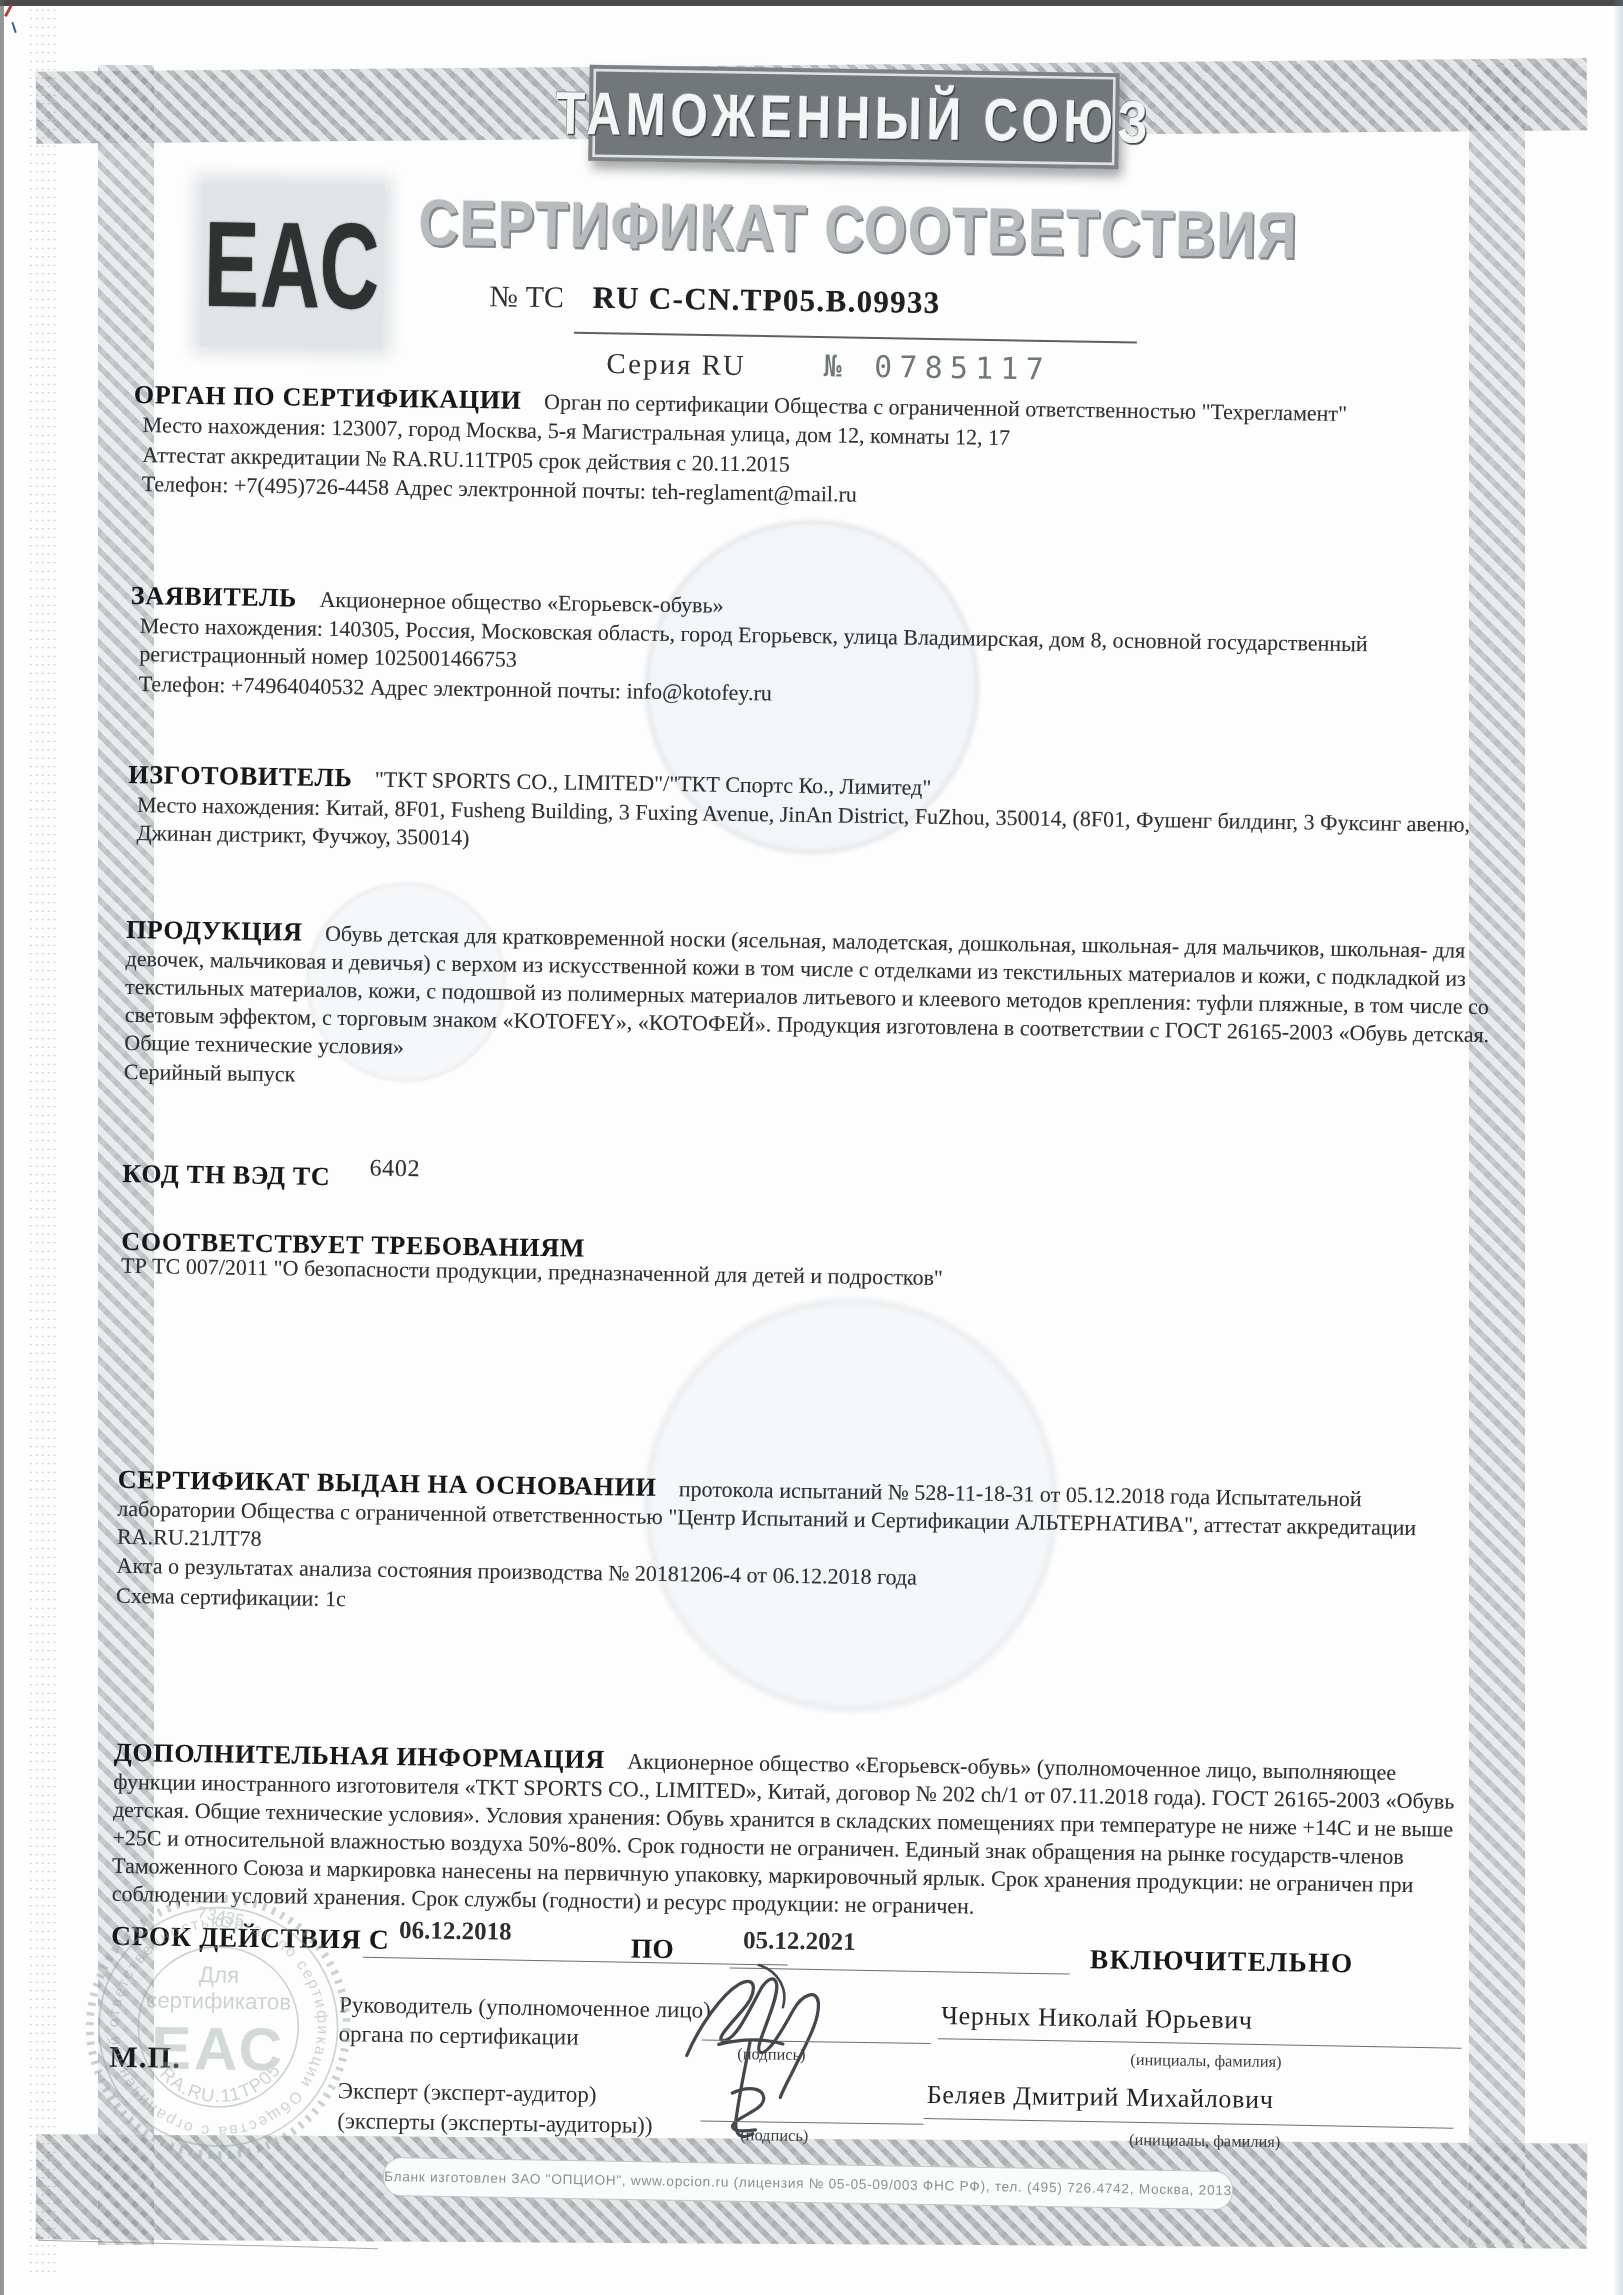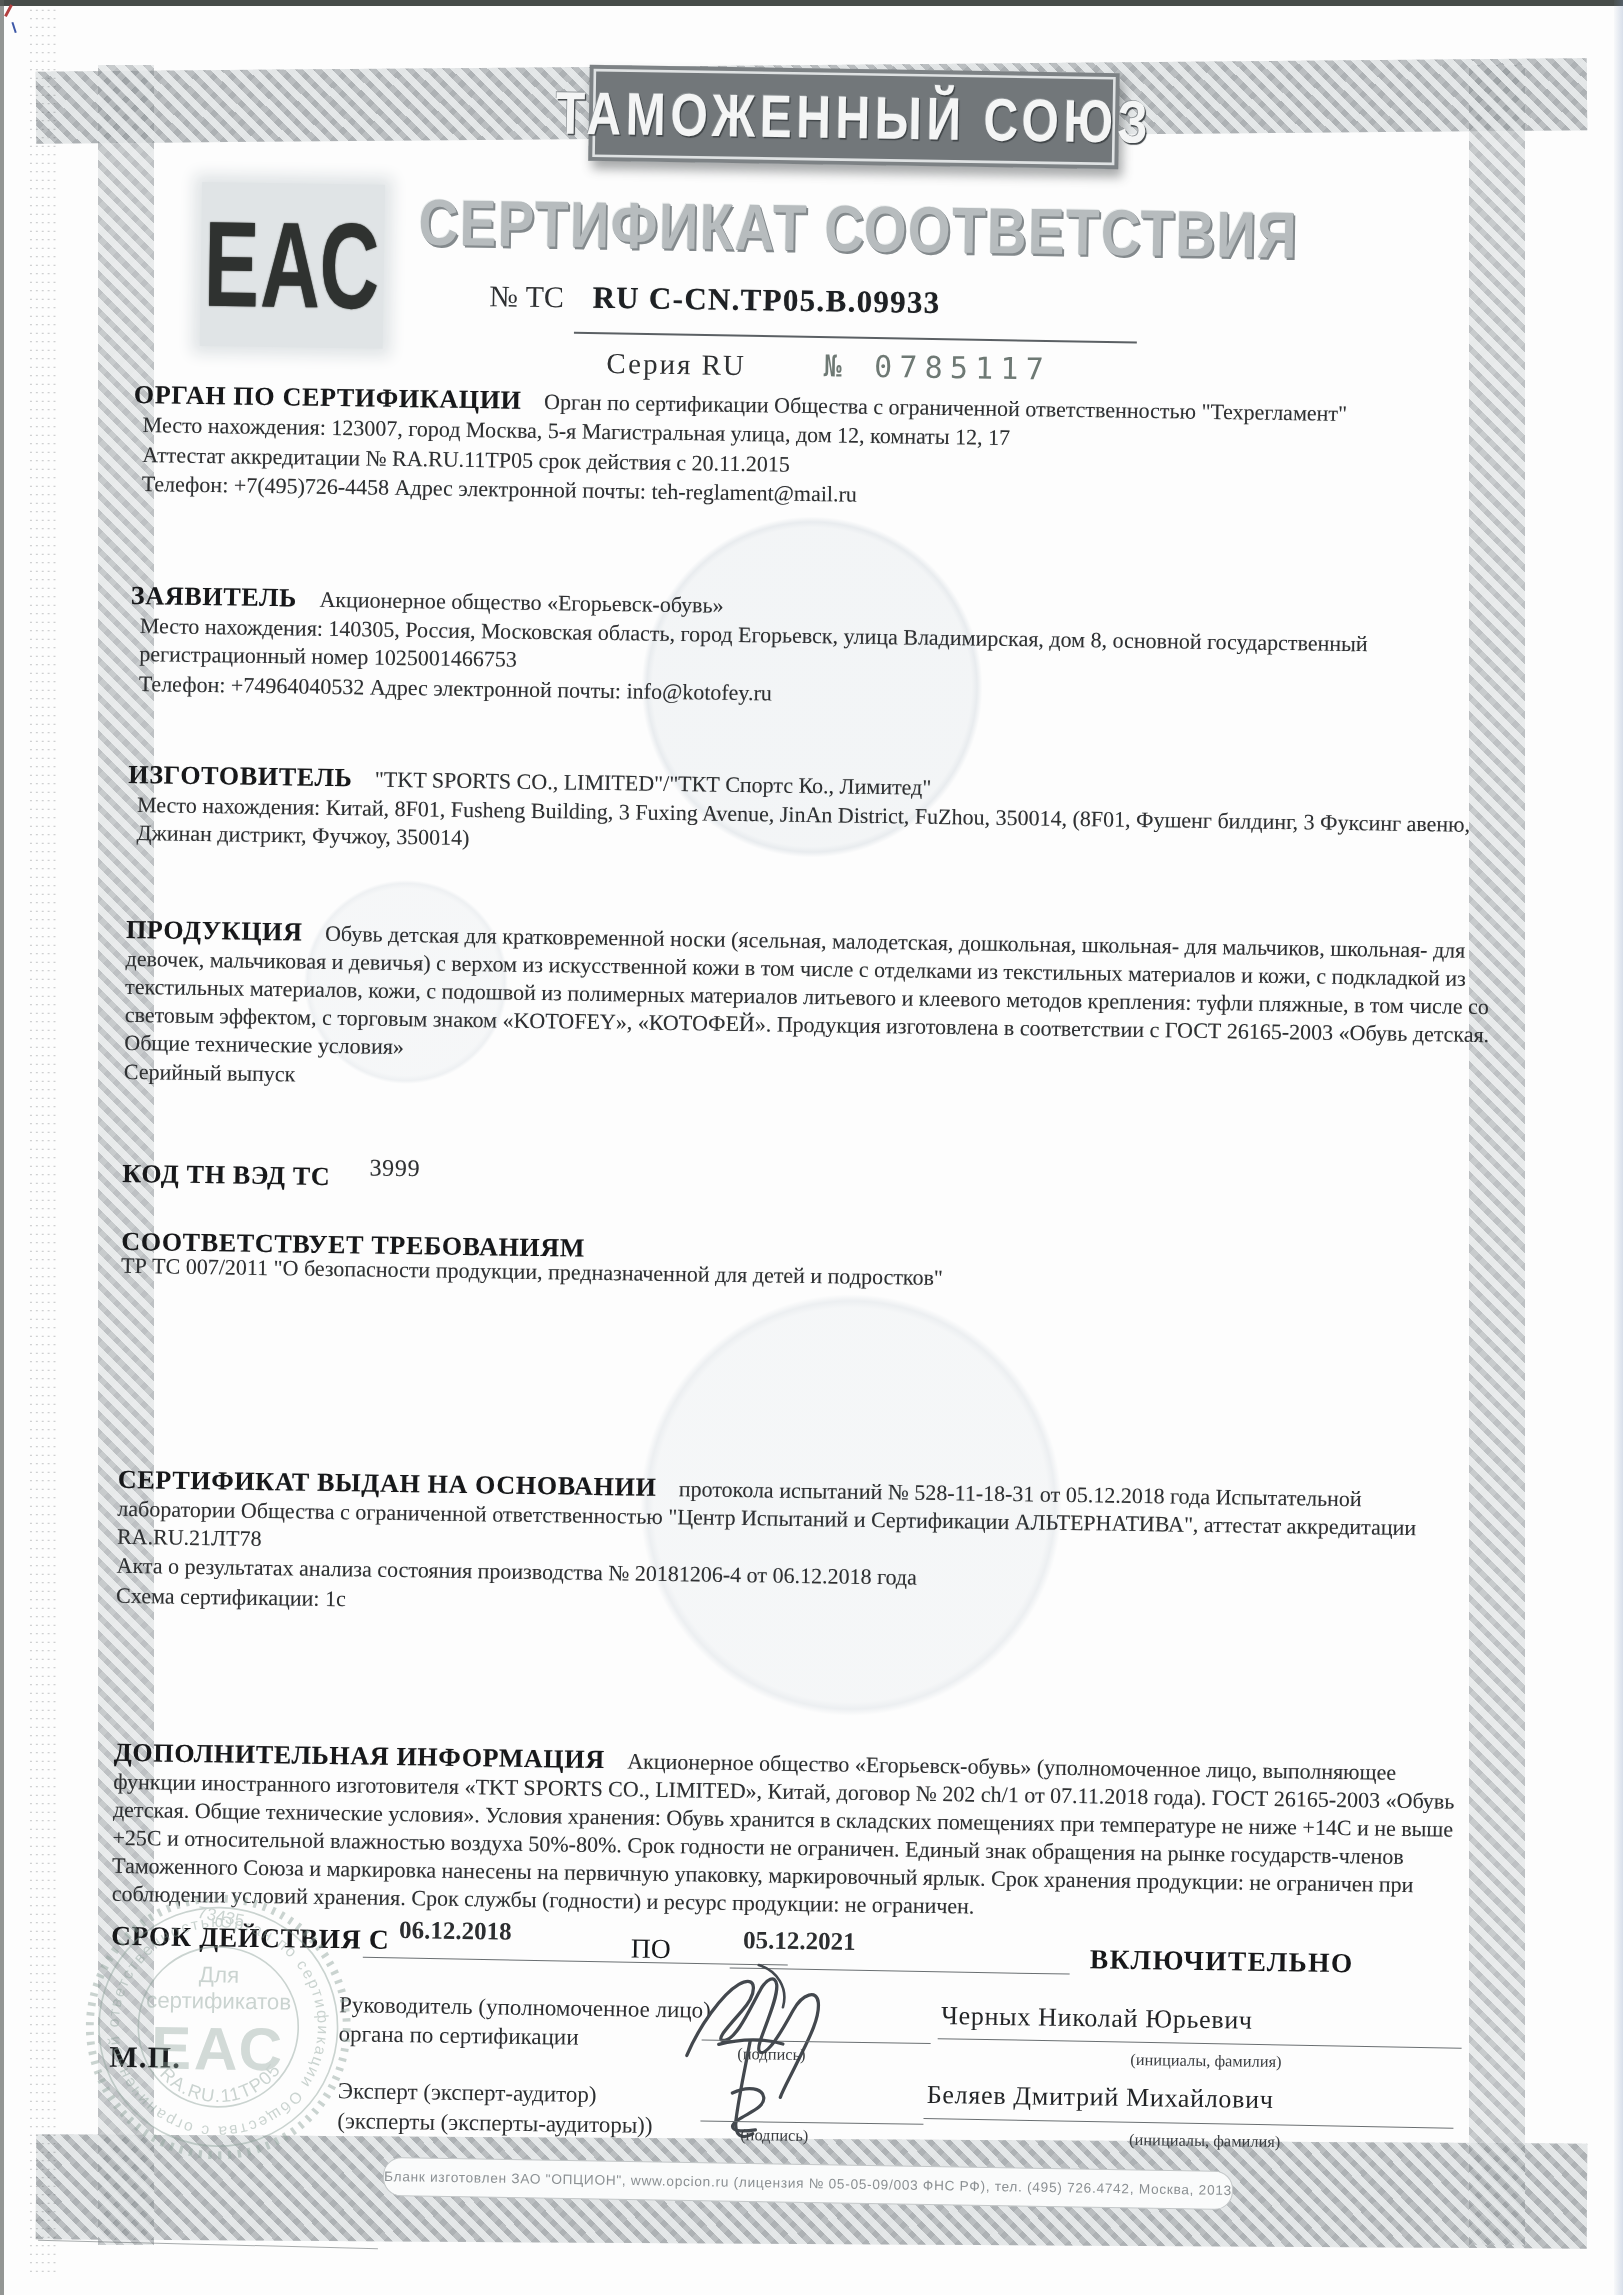--- a/index.html
+++ b/index.html
@@ -64,21 +64,21 @@
   .sec p{margin:0 0 1.3px 0;}
   .sec .head{font-size:26px;font-weight:bold;letter-spacing:0.7px;color:#17181a;margin-right:17px;}
   .sub{padding-left:9.2px;}
   .code-sup{position:relative;top:-10.5px;margin-left:22px;font-size:24px;letter-spacing:0.7px;}
   .tight{margin-top:-5.9px !important;}
 
   .validity{position:absolute;left:137px;top:1930px;width:1368px;height:52px;}
   .validity .head{position:absolute;left:0;top:0;font-size:27.5px;font-weight:bold;letter-spacing:0.7px;color:#17181a;}
   .validity .d1{position:absolute;left:288px;top:-7.9px;font-size:25px;font-weight:bold;}
   .validity .u1{position:absolute;left:252px;top:34px;width:425px;height:1.3px;background:#6a6f72;transform:rotate(0.2deg);}
-  .validity .po{position:absolute;left:520px;top:5.2px;font-size:27.5px;font-weight:normal;color:#17181a;}
+  .validity .po{position:absolute;left:520px;top:5.2px;font-size:27.5px;font-weight:bold;color:#17181a;}
   .validity .d2{position:absolute;left:632px;top:-2.6px;font-size:25px;font-weight:bold;}
   .validity .u2{position:absolute;left:619px;top:39px;width:340px;height:1.3px;background:#6a6f72;transform:rotate(0.2deg);}
   .validity .incl{position:absolute;left:979px;top:9.2px;font-size:27.5px;font-weight:bold;letter-spacing:1.3px;color:#17181a;}
 
   .signing{position:absolute;left:137px;top:1985px;width:1368px;height:170px;font-size:22px;}
   .mp{position:absolute;left:0px;top:65px;font-size:30px;font-weight:bold;letter-spacing:1.3px;color:#1a1c1e;}
   .role1{position:absolute;left:229px;top:11.8px;width:393px;line-height:29px;font-size:23px;}
   .role2{position:absolute;left:229px;top:98px;width:406px;line-height:30px;font-size:23px;}
   .sigline1{position:absolute;left:592px;top:56px;width:229px;height:1.3px;background:#6a6f72;}
   .cap-sign1{position:absolute;left:628px;top:60px;font-size:16.4px;color:#3a3d40;}
@@ -164,21 +164,21 @@
       <p class="sub">Место нахождения: Китай, 8F01, Fusheng Building, 3 Fuxing Avenue, JinAn District, FuZhou, 350014, (8F01, Фушенг билдинг, 3 Фуксинг авеню, Джинан дистрикт, Фучжоу, 350014)</p>
     </div>
 
     <div class="sec" style="top:926px;">
       <p><b class="head">ПРОДУКЦИЯ</b>
          <span>Обувь детская для кратковременной носки (ясельная, малодетская, дошкольная, школьная- для мальчиков, школьная- для девочек, мальчиковая и девичья) с верхом из искусственной кожи в том числе с отделками из текстильных материалов и кожи, с подкладкой из текстильных материалов, кожи, с подошвой из полимерных материалов литьевого и клеевого методов крепления: туфли пляжные, в том числе со световым эффектом, с торговым знаком «KOTOFEY», «КОТОФЕЙ». Продукция изготовлена в соответствии с ГОСТ 26165-2003 «Обувь детская. Общие технические условия»</span></p>
       <p>Серийный выпуск</p>
     </div>
 
     <div class="sec" style="top:1170px;">
-      <b class="head">КОД ТН ВЭД ТС</b><span class="code-sup">3999</span>
+      <b class="head">КОД ТН ВЭД ТС</b><span class="code-sup">6402</span>
     </div>
 
     <div class="sec" style="top:1238px;">
       <p><b class="head">СООТВЕТСТВУЕТ ТРЕБОВАНИЯМ</b></p>
       <p class="tight">ТР ТС 007/2011 "О безопасности продукции, предназначенной для детей и подростков"</p>
     </div>
 
     <div class="sec" style="top:1476px;">
       <p><b class="head">СЕРТИФИКАТ ВЫДАН НА ОСНОВАНИИ</b>
          <span>протокола испытаний № 528-11-18-31 от 05.12.2018 года Испытательной лаборатории Общества с ограниченной ответственностью "Центр Испытаний и Сертификации АЛЬТЕРНАТИВА", аттестат аккредитации RA.RU.21ЛТ78</span></p>

